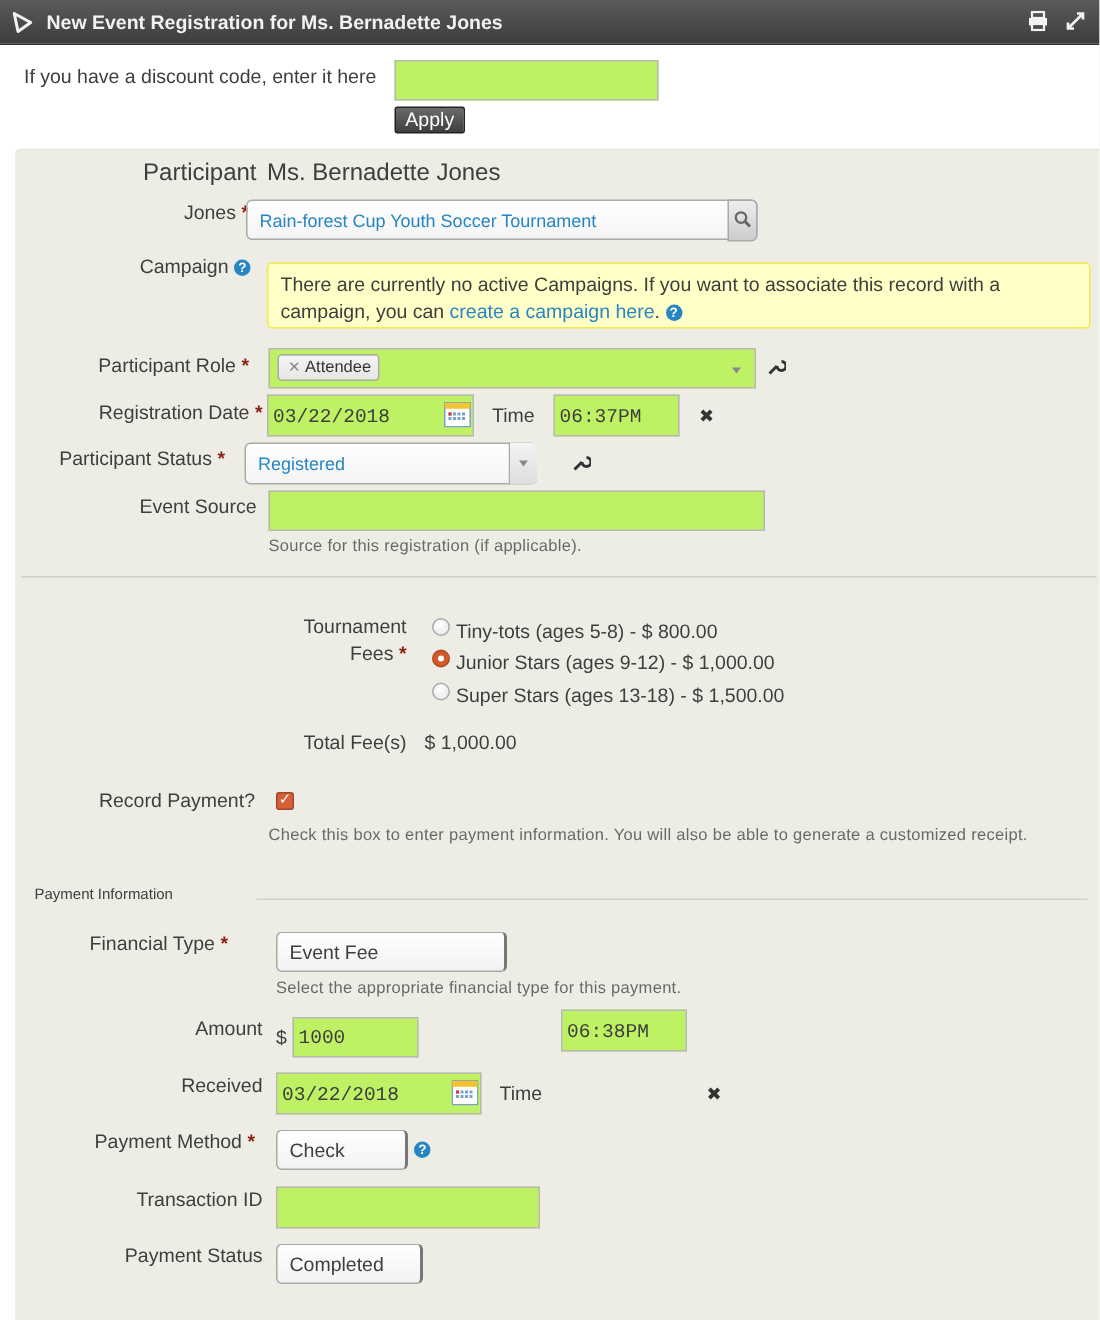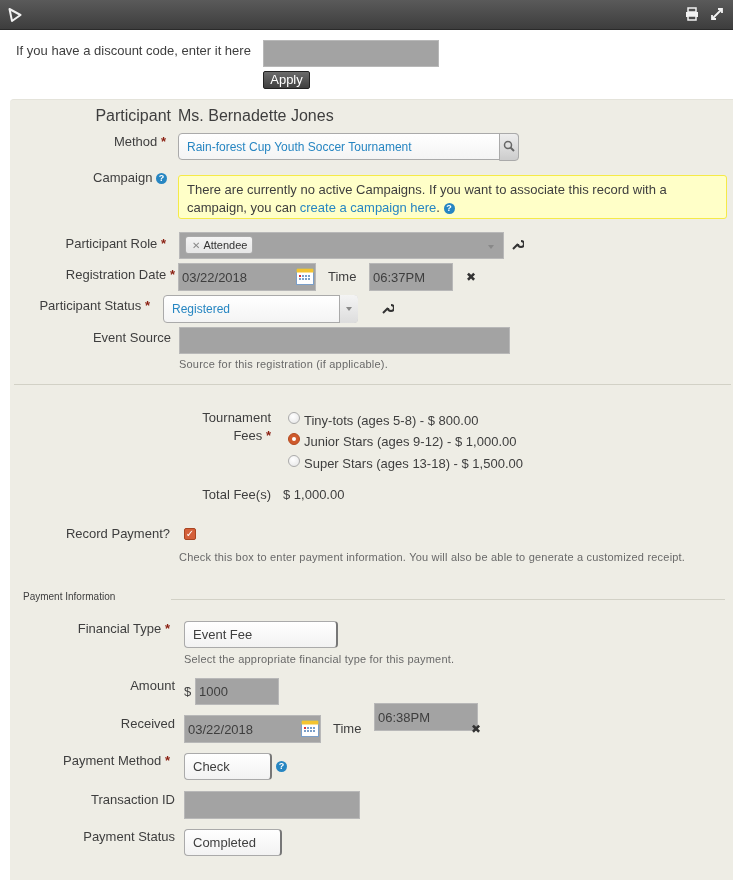--- a/index.html
+++ b/index.html
@@ -20,22 +20,22 @@
     .titlebar .logo { position: absolute; left: 7px; top: 7px; width: 16px; height: 16px; }
     .titlebar .title { position: absolute; left: 31px; top: 7px; }
     .titlebar .tb-icon { position: absolute; top: 7px; width: 14px; height: 14px; cursor: pointer; }
 
     .abs { position: absolute; }
     .label { position: absolute; text-align: right; color: #3e3e3e; font-size: 13px; white-space: nowrap; }
     .req { color: #8a1f11; font-weight: bold; }
     .help { display: inline-block; width: 11px; height: 11px; border-radius: 50%; background: #2786c2; color: #fff; font-size: 9px; font-weight: bold; text-align: center; line-height: 11px; vertical-align: 1px; cursor: pointer; }
 
     .input {
-      position: absolute; background: #a3a3a3; border: 1px solid #b8b8b8;
-      font-family: Liberation Sans, sans-serif; font-size: 13px; color: #3e3e3e;
+      position: absolute; background: #bef264; border: 1px solid #b8b8b8;
+      font-family: Liberation Mono, monospace; font-size: 13px; color: #3e3e3e;
       padding: 0 3px; line-height: 24px;
     }
     .desc { position: absolute; font-size: 11px; color: #696969; white-space: nowrap; letter-spacing: 0.2px; }
 
     .discount-label { left: 16px; top: 43px; font-size: 13px; color: #3e3e3e; position: absolute; }
     .apply-btn {
       position: absolute; left: 263px; top: 71px; width: 47px; height: 18px;
       background: linear-gradient(#6b6b6b, #3f3f3f); color: #fff;
       border: 1px solid #222; border-radius: 2px; font-size: 13px; text-align: center; line-height: 16px; cursor: pointer;
     }
@@ -98,41 +98,42 @@
       font-size: 13px; color: #3e3e3e; padding-left: 8px; line-height: 26px; cursor: pointer;
     }
   </style>
 </head>
 <body>
 
 <div class="titlebar">
   <svg class="logo" viewBox="0 0 16 16">
     <path d="M2.5 2 L13.5 8 L5 14 Z" fill="none" stroke="#f2f2f2" stroke-width="2" stroke-linejoin="round"></path>
   </svg>
+  <span class="title">New Event Registration for Ms. Bernadette Jones</span>
   <svg class="tb-icon" style="left:685px;" viewBox="0 0 14 14">
     <rect x="3" y="1" width="8" height="4" fill="none" stroke="#f2f2f2" stroke-width="1.5"></rect>
     <rect x="1" y="5" width="12" height="5" fill="#f2f2f2"></rect>
     <rect x="3" y="9" width="8" height="4" fill="#4a4a4a" stroke="#f2f2f2" stroke-width="1.5"></rect>
   </svg>
   <svg class="tb-icon" style="left:710px;" viewBox="0 0 14 14">
     <path d="M2 12 L12 2 M8 2 H12 V6 M2 8 V12 H6" fill="none" stroke="#f2f2f2" stroke-width="1.8"></path>
   </svg>
 </div>
 
 <span class="discount-label">If you have a discount code, enter it here</span>
 <input class="input" type="text" style="left: 263px; top: 40px; width: 176px; height: 27px;" value="">
 <div class="apply-btn">Apply</div>
 
 <div class="panel"></div>
 
 <span class="label" style="right:562px; top:107px; font-size:16px;">Participant</span>
 <span class="abs" style="left:178px; top:107px; font-size:16px; color:#3e3e3e;">Ms. Bernadette Jones</span>
 
-<span class="label" style="right:567px; top:134px;"><span>Method</span> <span class="req">*</span></span>
-<div class="select2" style="left:178px; top:133px; width:341px; height:27px;">
+<span class="label" style="right:567px; top:134px;"><span>Jones</span> <span class="req">*</span></span>
+<div class="select2" style="left:164px; top:133px; width:341px; height:27px;">
   <span>Rain-forest Cup Youth Soccer Tournament</span>
   <div class="search-btn">
     <svg style="position:absolute; left:3px; top:6px;" width="13" height="13" viewBox="0 0 13 13">
       <circle cx="5" cy="5" r="3.5" fill="none" stroke="#666" stroke-width="1.5"></circle>
       <path d="M7.5 7.5 L11 11" stroke="#666" stroke-width="2"></path>
     </svg>
   </div>
 </div>
 
 <span class="label" style="right:566px; top:170px;"><span>Campaign</span> <span class="help">?</span></span>
@@ -202,21 +203,21 @@
 <span class="label" style="right:462px; top:487px;">Total Fee(s)</span>
 <span class="abs" style="left:283px; top:487px; font-size:13px;">$ 1,000.00</span>
 
 <span class="label" style="right:563px; top:526px;">Record Payment?</span>
 <span class="checkbox">✓</span>
 <span class="desc" style="left:179px; top:551px;">Check this box to enter payment information. You will also be able to generate a customized receipt.</span>
 
 <span class="legend">Payment Information</span>
 <div class="divider" style="left:171px; top:599px; width:554px;"></div>
 
-<span class="label" style="right:563px; top:621px;"><span>Financial Type</span> <span class="req">*</span></span>
+<span class="label" style="right:581px; top:621px;"><span>Financial Type</span> <span class="req">*</span></span>
 <div class="btn-select" style="left:184px; top:621px; width:154px; height:27px;">Event Fee</div>
 <span class="desc" style="left:184px; top:653px;">Select the appropriate financial type for this payment.</span>
 
 <span class="label" style="right:558px; top:678px;">Amount</span>
 <span class="abs" style="left:184px; top:684px; font-size:13px;">$</span>
 <input class="input" type="text" style="left: 195px; top: 678px; width: 84px; height: 27px;" value="1000">
 
 <span class="label" style="right:558px; top:716px;">Received</span>
 <input class="input" type="text" style="left: 184px; top: 715px; width: 137px; height: 28px;" value="03/22/2018">
 <svg class="cal-icon" style="left:301px; top:720px;" viewBox="0 0 18 17">
@@ -228,21 +229,21 @@
       <rect x="9" y="7" width="2" height="2"></rect>
       <rect x="12" y="7" width="2" height="2"></rect>
       <rect x="3" y="10" width="2" height="2"></rect>
       <rect x="6" y="10" width="2" height="2"></rect>
       <rect x="9" y="10" width="2" height="2"></rect>
       <rect x="12" y="10" width="2" height="2"></rect>
     </g>
   <rect x="3" y="7" width="2" height="2" fill="#d33"></rect>
 </svg>
 <span class="abs" style="left:333px; top:721px; font-size:13px;">Time</span>
-<input class="input" type="text" style="left: 374px; top: 703px; width: 104px; height: 28px;" value="06:38PM">
+<input class="input" type="text" style="left: 374px; top: 673px; width: 84px; height: 28px;" value="06:38PM">
 <span class="clear-x" style="left:471px; top:722px;">✖</span>
 
 <span class="label" style="right:563px; top:753px;"><span>Payment Method</span> <span class="req">*</span></span>
 <div class="btn-select" style="left:184px; top:753px; width:88px; height:27px;">Check</div>
 <span class="help abs" style="left:276px; top:761px;">?</span>
 
 <span class="label" style="right:558px; top:792px;">Transaction ID</span>
 <input class="input" type="text" style="left: 184px; top: 791px; width: 176px; height: 28px;" value="">
 
 <span class="label" style="right:558px; top:829px;">Payment Status</span>

